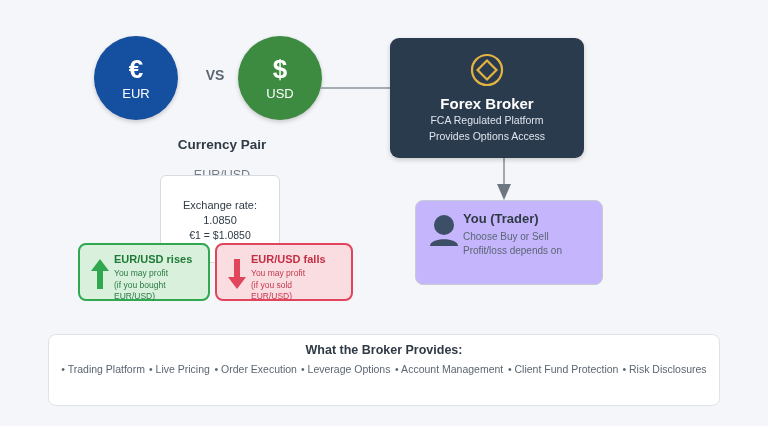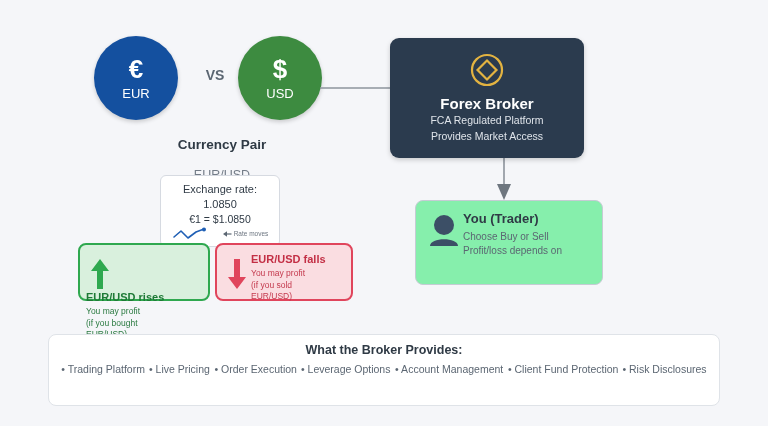--- a/index.html
+++ b/index.html
@@ -79,21 +79,21 @@
 
   
   #rate-card {
     position: absolute;
     left: 160px;
     top: 175px;
     width: 120px;
     background: #ffffff;
     border: 1px solid #d6dae1;
     border-radius: 6px;
-    padding: 6px 6px 5px;
+    padding: 22px 6px 5px;
     box-sizing: border-box;
     text-align: center;
   }
   #rate-card .rate-main {
     font-size: 11px;
     color: #2f3a45;
     line-height: 1.35;
   }
   #rate-card .rate-sub {
     font-size: 10.5px;
@@ -123,21 +123,20 @@
     align-items: flex-start;
     padding: 8px 8px 8px 6px;
   }
   #rise-card {
     left: 78px;
     top: 243px;
     width: 132px;
     height: 58px;
     background: #d9f0dd;
     border-color: #2fa84f;
-    flex-direction: column;
   }
   #fall-card {
     left: 215px;
     top: 243px;
     width: 138px;
     height: 58px;
     background: #fadde1;
     border-color: #e0455c;
   }
   .outcome .arrow-wrap {
@@ -195,21 +194,21 @@
     text-align: center;
   }
 
   
   #trader-box {
     position: absolute;
     left: 415px;
     top: 200px;
     width: 188px;
     height: 85px;
-    background: #86efac;
+    background: #c4b5fd;
     border: 1px solid #c5ccd4;
     border-radius: 8px;
     box-sizing: border-box;
     display: flex;
     align-items: flex-start;
     padding: 10px 10px 10px 9px;
   }
   #trader-box .avatar-wrap {
     flex: 0 0 38px;
     display: flex;
@@ -346,21 +345,21 @@
     <path d="M2 28 L16 28 L9 44 Z" fill="#6e767f"></path>
   </svg>
 
   <div id="broker-box">
     <svg width="36" height="36" viewBox="0 0 36 36">
       <circle cx="18" cy="18" r="15" fill="none" stroke="#e3b341" stroke-width="2.2"></circle>
       <rect x="18" y="8.5" width="13.4" height="13.4" transform="rotate(45 18 8.5)" fill="none" stroke="#e3b341" stroke-width="2.2"></rect>
     </svg>
     <div class="b-title">Forex Broker</div>
     <div class="b-sub">FCA Regulated Platform</div>
-    <div class="b-sub">Provides Market Access</div>
+    <div class="b-sub">Provides Options Access</div>
   </div>
 
   <div id="trader-box">
     <div class="avatar-wrap">
       <svg width="30" height="34" viewBox="0 0 30 34">
         <circle cx="15" cy="12" r="10" fill="#3c4f66"></circle>
         <path d="M1 33 C1 24 29 24 29 33 Z" fill="#3c4f66"></path>
       </svg>
     </div>
     <div class="t-txt">

